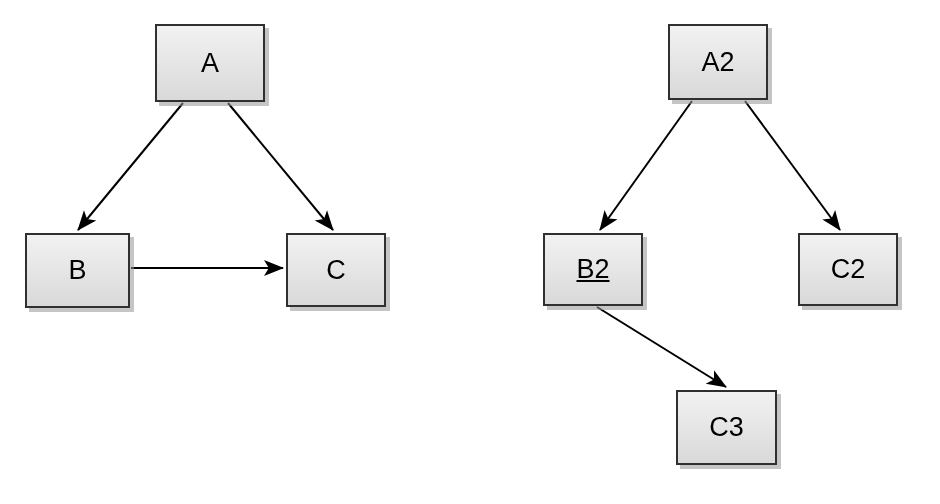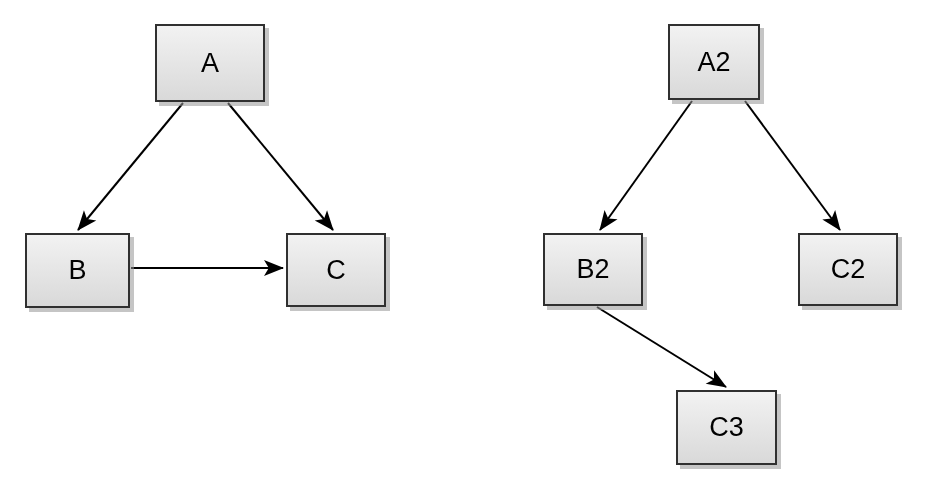--- a/index.html
+++ b/index.html
@@ -73,24 +73,24 @@
   <div id="nodes-group">
       <div class="node" style="left: 155px; top: 24px; width: 110px; height: 78px;">
         <span class="node-label">A</span>
       </div>
       <div class="node" style="left: 25px; top: 233px; width: 105px; height: 75px;">
         <span class="node-label">B</span>
       </div>
       <div class="node" style="left: 286px; top: 233px; width: 100px; height: 74px;">
         <span class="node-label">C</span>
       </div>
-      <div class="node" style="left: 668px; top: 24px; width: 92px; height: 76px;">
+      <div class="node" style="left: 668px; top: 24px; width: 100px; height: 76px;">
         <span class="node-label">A2</span>
       </div>
-      <div class="node" style="left: 543px; top: 233px; width: 100px; height: 73px;">
+      <div class="node" style="left: 543px; top: 233px; width: 100px; height: 73px; text-decoration: underline;">
         <span class="node-label">B2</span>
       </div>
       <div class="node" style="left: 798px; top: 233px; width: 100px; height: 73px; justify-content: center;">
         <span class="node-label">C2</span>
       </div>
       <div class="node" style="left: 676px; top: 390px; width: 101px; height: 75px; text-align: center;">
         <span class="node-label">C3</span>
       </div>
     </div>
 

